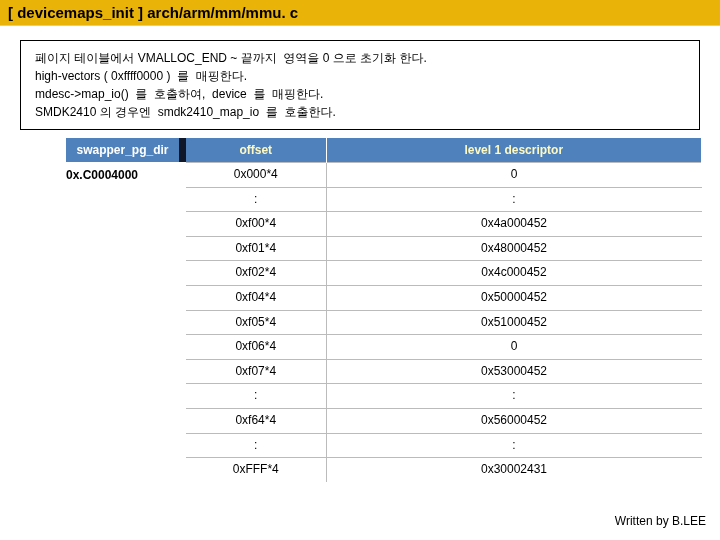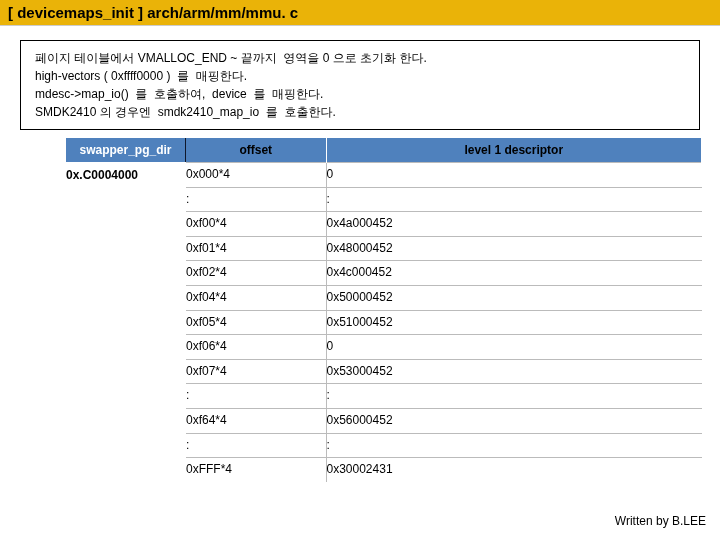--- a/index.html
+++ b/index.html
@@ -39,42 +39,42 @@
     flex: 1;
   }
   .hdr {
     background: #4f81bd;
     color: #fff;
     font-weight: bold;
     text-align: center;
     padding: 5px 0;
     font-size: 12px;
   }
-  .left-col .hdr { border-right: 1px solid #0f172a; margin-left: 48px; }
+  .left-col .hdr { border-right: 7px solid #0f172a; margin-left: 48px; }
   .label-cell {
     font-weight: bold;
     text-align: center;
     padding: 6px 0;
     font-size: 12px;
   }
   table {
     width: 100%;
     border-collapse: collapse;
   }
   th {
     background: #4f81bd;
-    color: #000000;
+    color: #fef9c3;
     font-weight: bold;
     padding: 5px 0;
     font-size: 12px;
     border-right: 1px solid #fff;
   }
   th.offset-col { width: 140px; }
   td {
-    text-align: left;
+    text-align: center;
     padding: 4px 0;
     font-size: 12px;
     border-top: 1px solid #bbb;
     border-right: 1px solid #bbb;
     line-height: 1.3;
   }
   tr td:last-child { border-right: none; }
   .footer {
     position: absolute;
     bottom: 12px;

